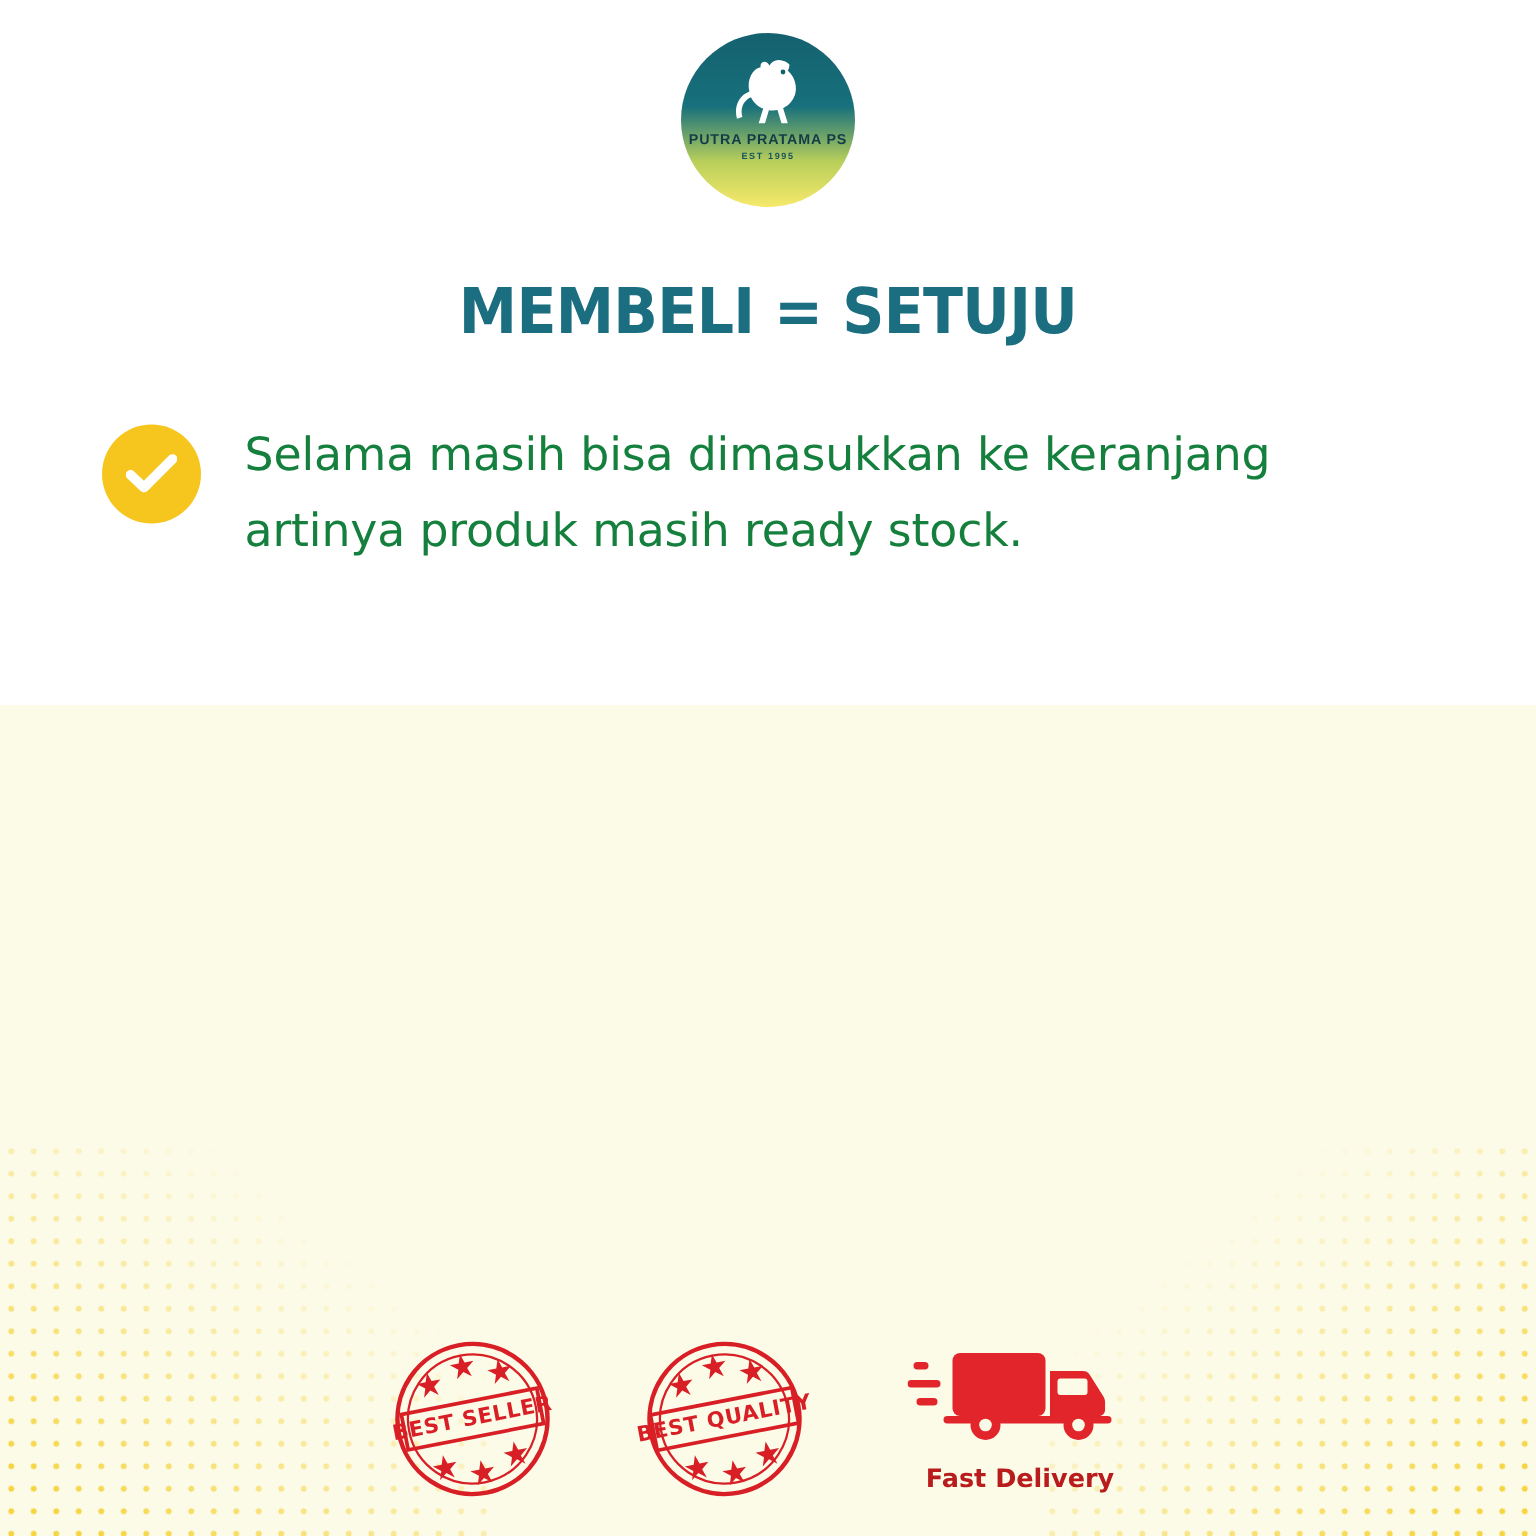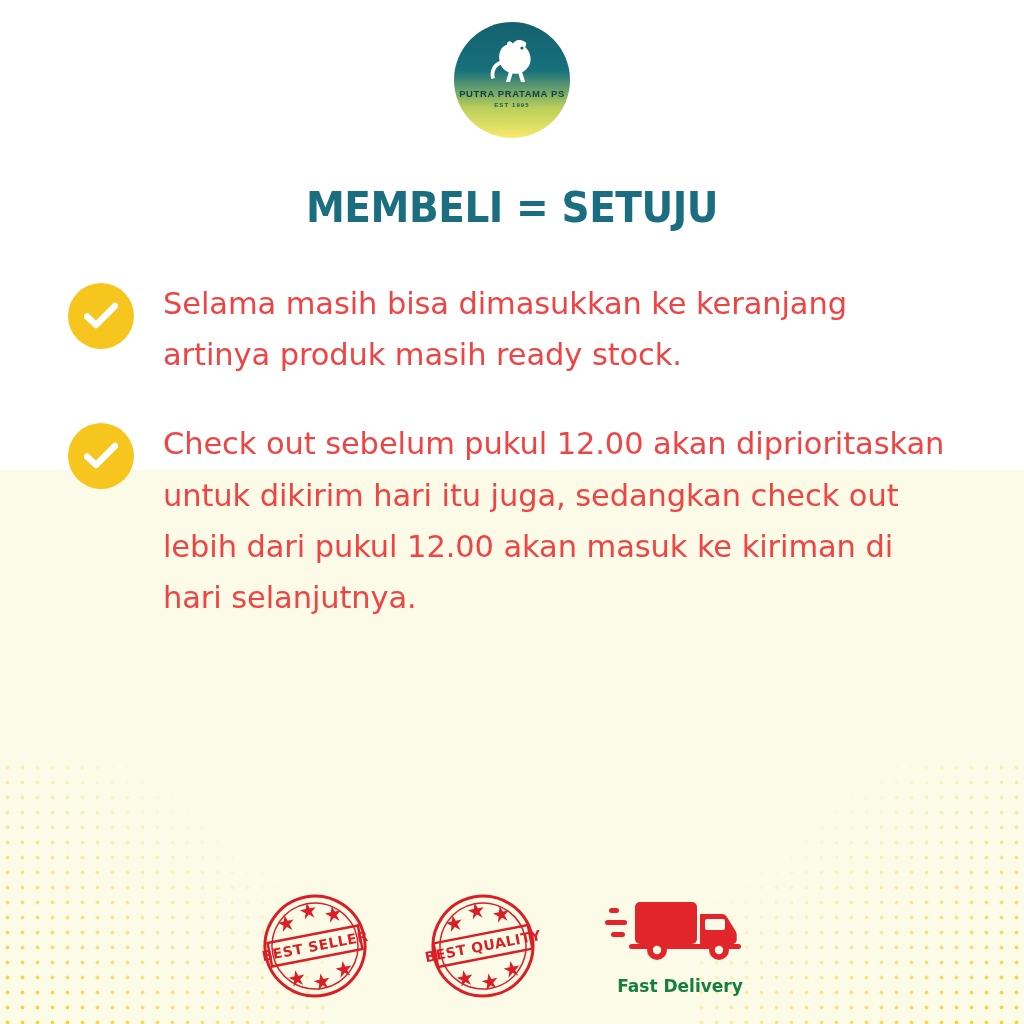--- a/index.html
+++ b/index.html
@@ -141,21 +141,21 @@
   }
   .check svg {
     position: absolute;
     left: 16px;
     top: 19px;
   }
   .item-text {
     margin-left: 29px;
     font-size: 30.5px;
     line-height: 1.68;
-    color: #ef4444;
+    color: #15803d;
     font-family: "DejaVu Sans", sans-serif;
     font-weight: 400;
     letter-spacing: -0.1px;
     max-width: 790px;
   }
 
   
   .badges {
     position: absolute;
     left: 0;
@@ -187,21 +187,21 @@
     position: relative;
     width: 170px;
     height: 112px;
     text-align: center;
   }
   .delivery-label {
     position: absolute;
     left: 0;
     right: 0;
     bottom: 6px;
-    color: #15803d;
+    color: #b91c1c;
     font-size: 17px;
     font-weight: 600;
     font-family: "DejaVu Sans", sans-serif;
   }
   .truck {
     position: absolute;
     left: 50%;
     top: 4px;
     transform: translateX(-50%);
   }
@@ -231,28 +231,20 @@
 
     <div class="item">
       <div class="check">
         <svg width="34" height="28" viewBox="0 0 34 28">
           <path d="M3 14.5 L12 23 L31 4" stroke="#ffffff" stroke-width="6.5" fill="none" stroke-linecap="round" stroke-linejoin="round"></path>
         </svg>
       </div>
       <div class="item-text">Selama masih bisa dimasukkan ke keranjang artinya produk masih ready stock.</div>
     </div>
 
-    <div class="item">
-      <div class="check">
-        <svg width="34" height="28" viewBox="0 0 34 28">
-          <path d="M3 14.5 L12 23 L31 4" stroke="#ffffff" stroke-width="6.5" fill="none" stroke-linecap="round" stroke-linejoin="round"></path>
-        </svg>
-      </div>
-      <div class="item-text">Check out sebelum pukul 12.00 akan diprioritaskan untuk dikirim hari itu juga, sedangkan check out lebih dari pukul 12.00 akan masuk ke kiriman di hari selanjutnya.</div>
-    </div>
 
 
   </div>
 
   <div class="badges">
 
     <div class="stamp">
       <svg width="112" height="112" viewBox="0 0 112 112">
         <g transform="rotate(-11 56 56)">
           <circle cx="56" cy="56" r="50" fill="none" stroke="#d91f26" stroke-width="3"></circle>

